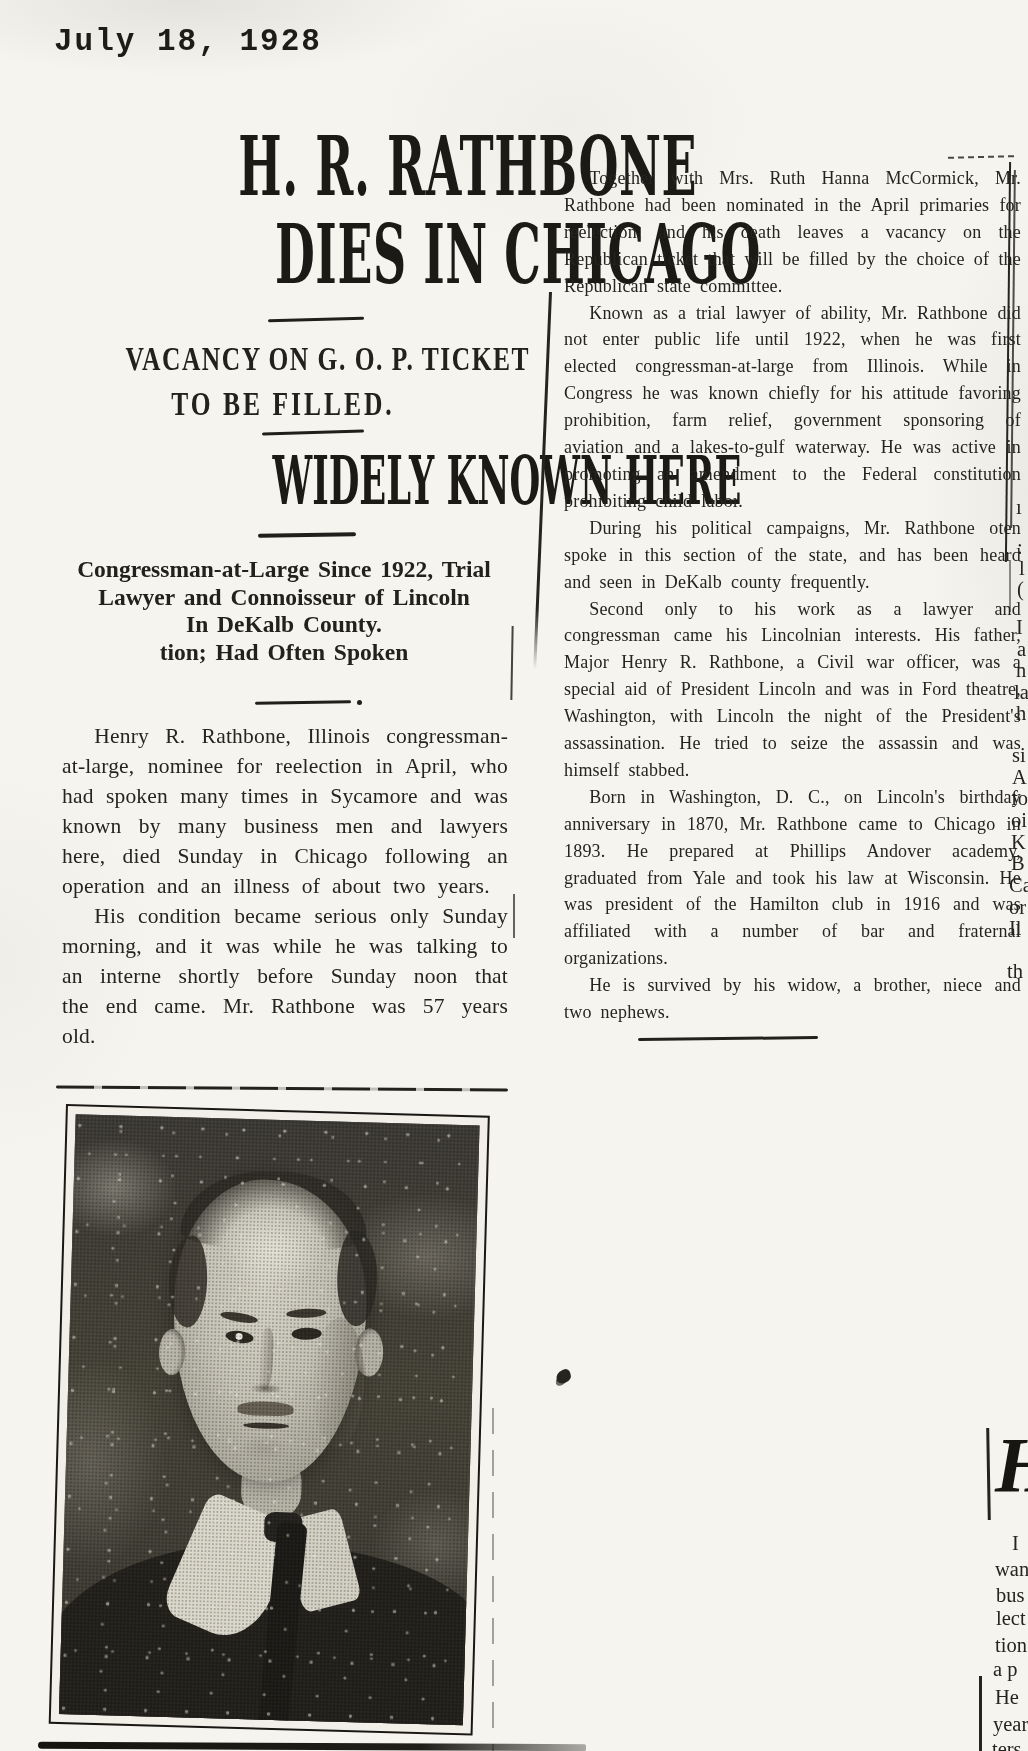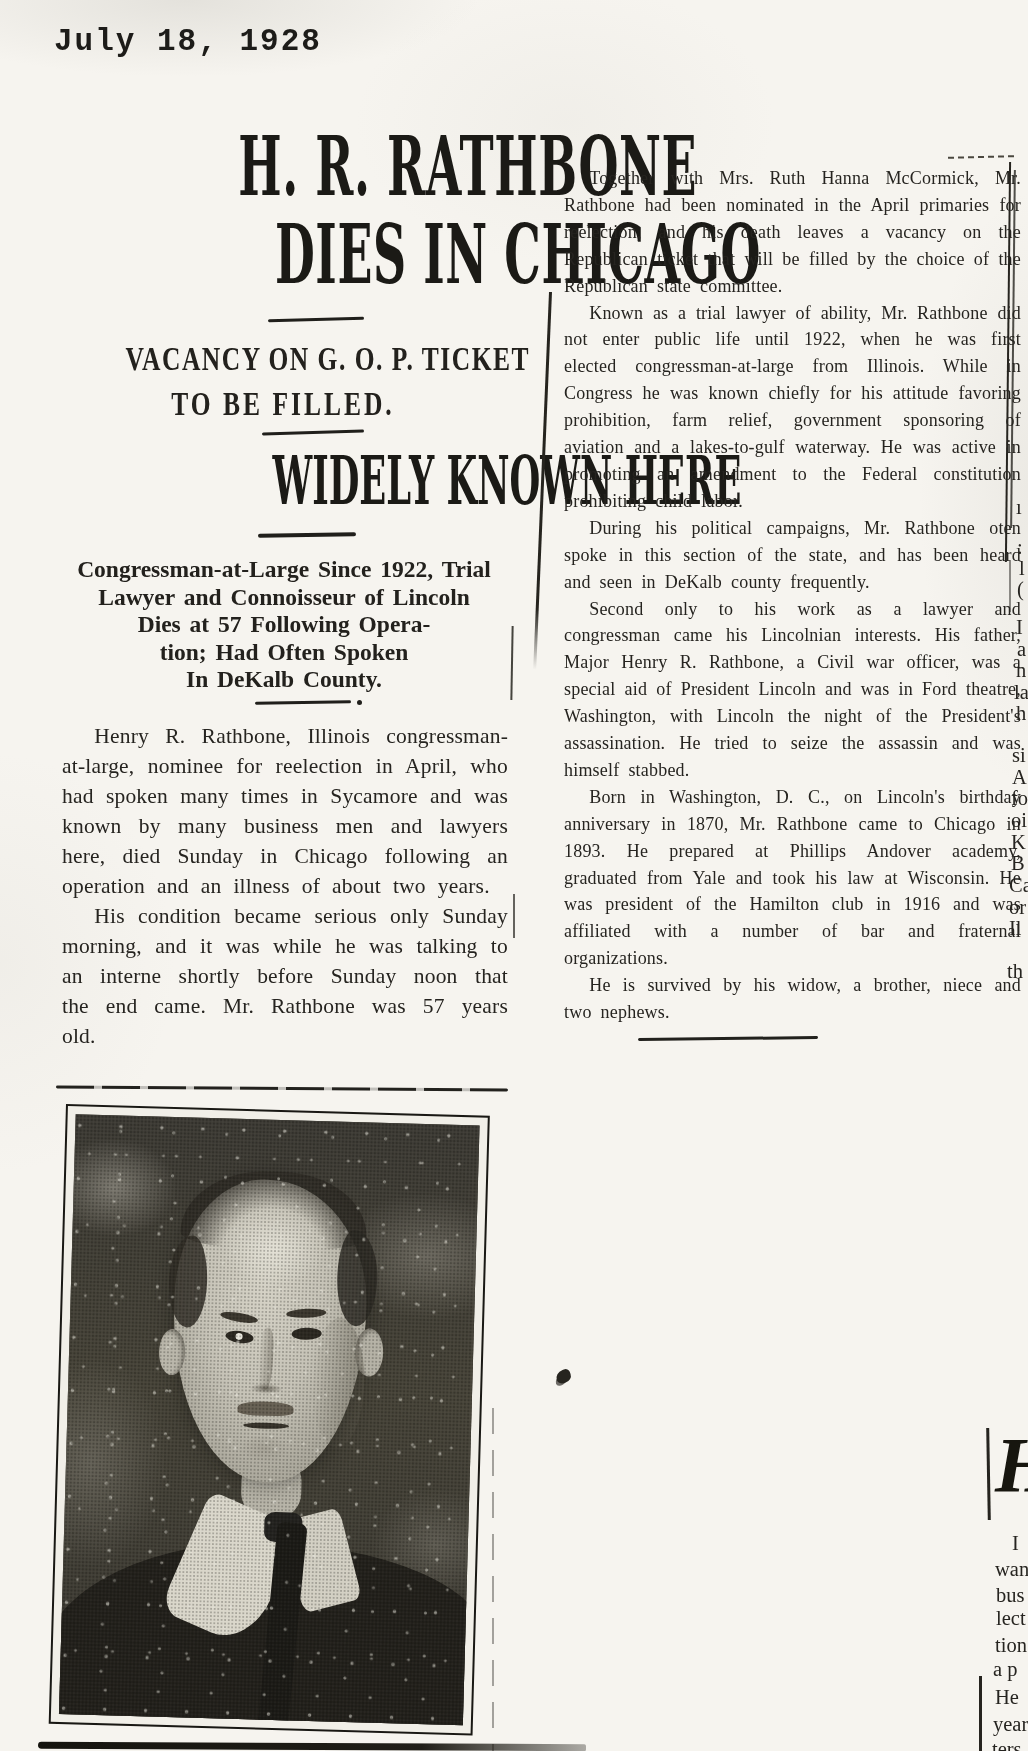--- a/index.html
+++ b/index.html
@@ -196,23 +196,22 @@
 
   <h2 class="widely">
     <span class="wk">WIDELY KNOWN HERE</span>
   </h2>
 
   <div class="hr" id="hr-3"></div>
 
   <div class="deck">
     <div>Congressman-at-Large Since 1922, Trial</div>
     <div>Lawyer and Connoisseur of Lincoln</div>
-    <div>Dies at 57 Following Opera-</div>
+    <div>In DeKalb County.</div>
     <div>tion; Had Often Spoken</div>
-    <div>In DeKalb County.</div>
   </div>
 
   <div class="hr" id="hr-4"></div>
   <div id="hr-4-dot"></div>
 
   <section class="body-left">
     <p>Henry R. Rathbone, Illinois congressman-at-large, nominee for reelection in April, who had spoken many times in Sycamore and was known by many business men and lawyers here, died Sunday in Chicago following an operation and an illness of about two years.</p>
     <p>His condition became serious only Sunday morning, and it was while he was talking to an interne shortly before Sunday noon that the end came. Mr. Rathbone was 57 years old.</p>
   </section>
 

